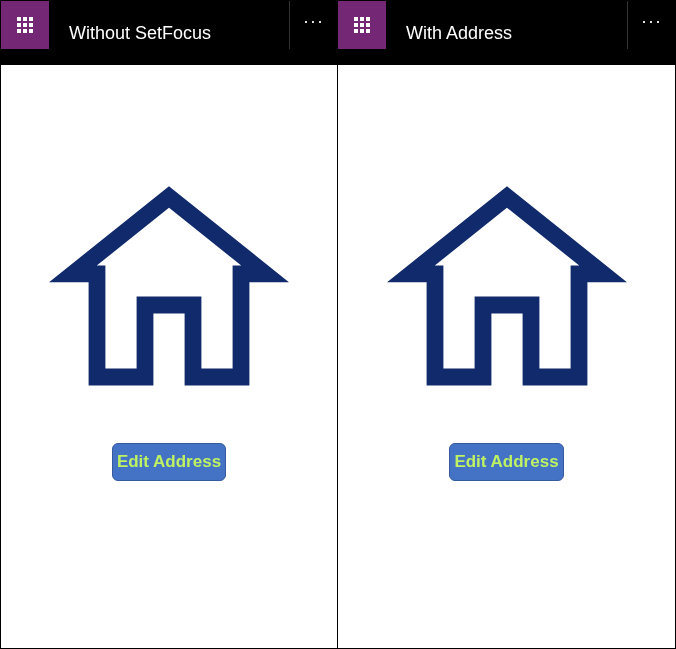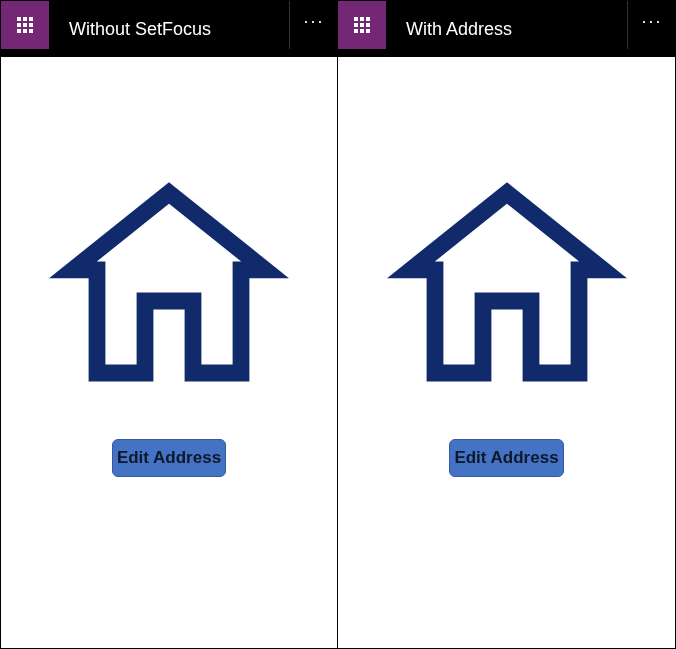--- a/index.html
+++ b/index.html
@@ -19,21 +19,21 @@
       height: 649px;
       border: 1px solid #000;
       display: flex;
       flex-direction: column;
       background: white;
     }
     .pane + .pane {
       border-left: none;
     }
     .titlebar {
-      height: 56px;
+      height: 64px;
       background: #000;
       display: flex;
       align-items: stretch;
     }
     .waffle-btn {
       width: 48px;
       height: 48px;
       background: #742774;
       display: flex;
       align-items: center;
@@ -85,21 +85,21 @@
       justify-content: center;
       padding-bottom: 60px;
     }
     .house-icon {
       width: 240px;
       height: 240px;
       margin-bottom: 30px;
     }
     .edit-btn {
       background: #4472c4;
-      color: #0f172a;
+      color: #bef264;
       border: 1px solid #365a9e;
       border-radius: 6px;
       padding: 8px 4px;
       font-size: 17px;
       font-weight: 600;
       font-family: "Segoe UI", Arial, sans-serif;
       cursor: pointer;
     }
   </style>
 </head>

